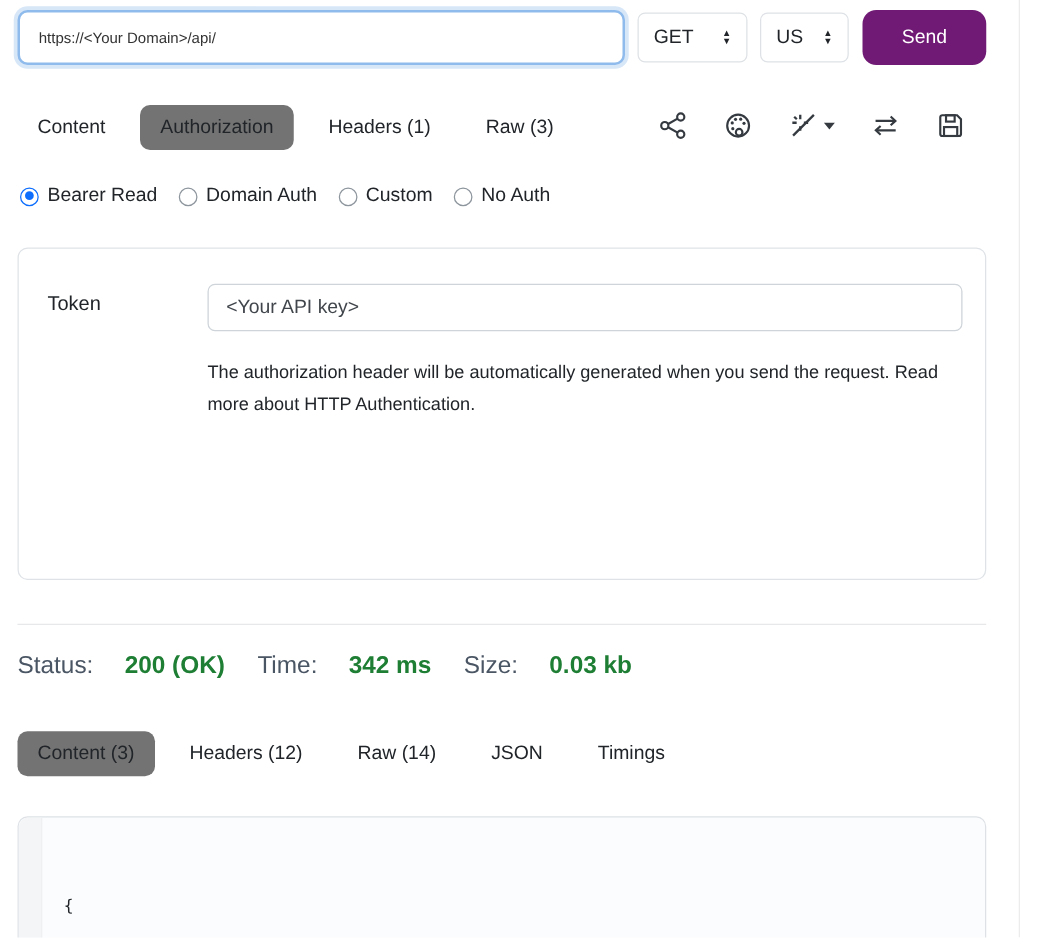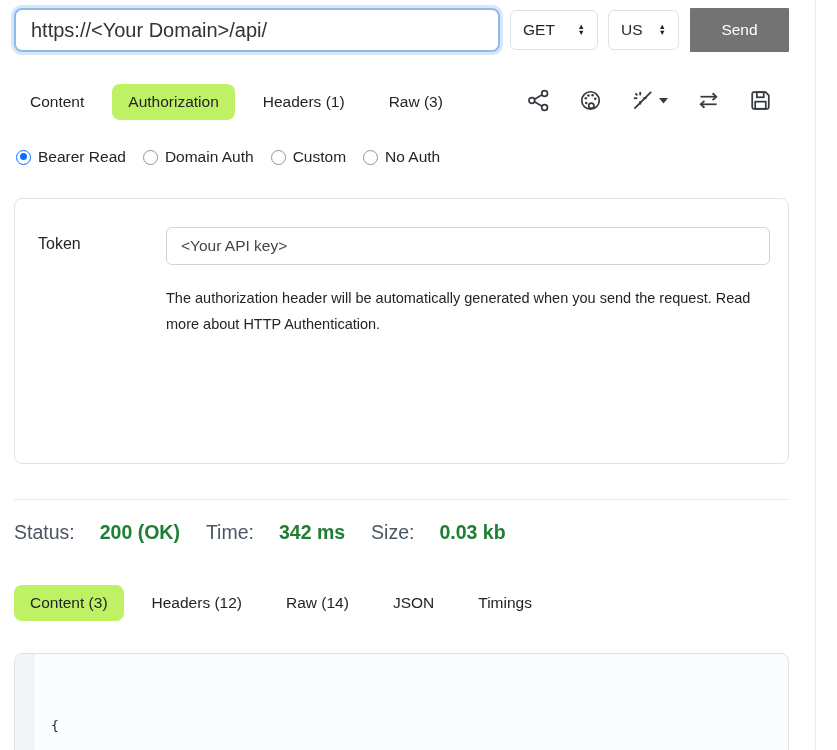--- a/index.html
+++ b/index.html
@@ -4,39 +4,39 @@
 <style>
   * { margin:0; padding:0; box-sizing:border-box; }
   html,body { width:837px; height:750px; overflow:hidden; background:#fff;
     font-family:"Liberation Sans", sans-serif; color:#212529; }
   .page { position:relative; width:837px; height:750px; background:#fff; }
 
   
   .url-input { position:absolute; left:14px; top:8px; width:486px; height:44px;
     border:2px solid #8fbbec; border-radius:8px; outline:none;
     box-shadow:0 0 0 3px rgba(139,185,236,.35);
-    font-family:"Liberation Sans",sans-serif; font-size:20px; color:#333; padding:0 15px; }
+    font-family:"Liberation Sans",sans-serif; font-size:12px; color:#333; padding:0 15px; }
   .select-box { position:absolute; height:40px; top:10px; border:1px solid #dee2e6;
     border-radius:6px; background:#fff; display:flex; align-items:center;
     justify-content:space-between; padding:14px 12px; font-size:15.5px; cursor:pointer; }
   .sel-method { left:510px; width:88px; }
   .sel-region { left:608px; width:71px; }
   .updown { display:flex; flex-direction:column; line-height:6px; font-size:7.5px;
     color:#212529; margin-left:10px; }
   .send-btn { position:absolute; left:690px; top:8px; width:99px; height:44px;
-    background:#737373; color:#fff; border:none; border-radius:1px;
+    background:#701a75; color:#fff; border:none; border-radius:11px;
     font-family:"Liberation Sans",sans-serif; font-size:15.5px; cursor:pointer; }
 
   
   .tabs { position:absolute; display:flex; align-items:center; }
   .req-tabs { left:14px; top:84px; }
   .resp-tabs { left:14px; top:585px; }
   .tab { padding:9px 16px; font-size:15.5px; color:#212529; border-radius:8px;
     cursor:pointer; white-space:nowrap; margin-right:12px; }
-  .tab.active { background:#bef264; }
+  .tab.active { background:#737373; }
 
   
   .toolbar { position:absolute; left:527px; top:89px; display:flex; align-items:center; gap:29px; }
   .icon-btn { display:flex; align-items:center; cursor:pointer; }
   .icon-btn svg { display:block; }
 
   
   .auth-row { position:absolute; left:16px; top:148px; display:flex; align-items:center; gap:17px; }
   .radio-opt { display:flex; align-items:center; gap:7px; font-size:15.5px; cursor:pointer; }
   .radio-circ { width:15px; height:15px; border-radius:50%; border:1.5px solid #8d959d;

